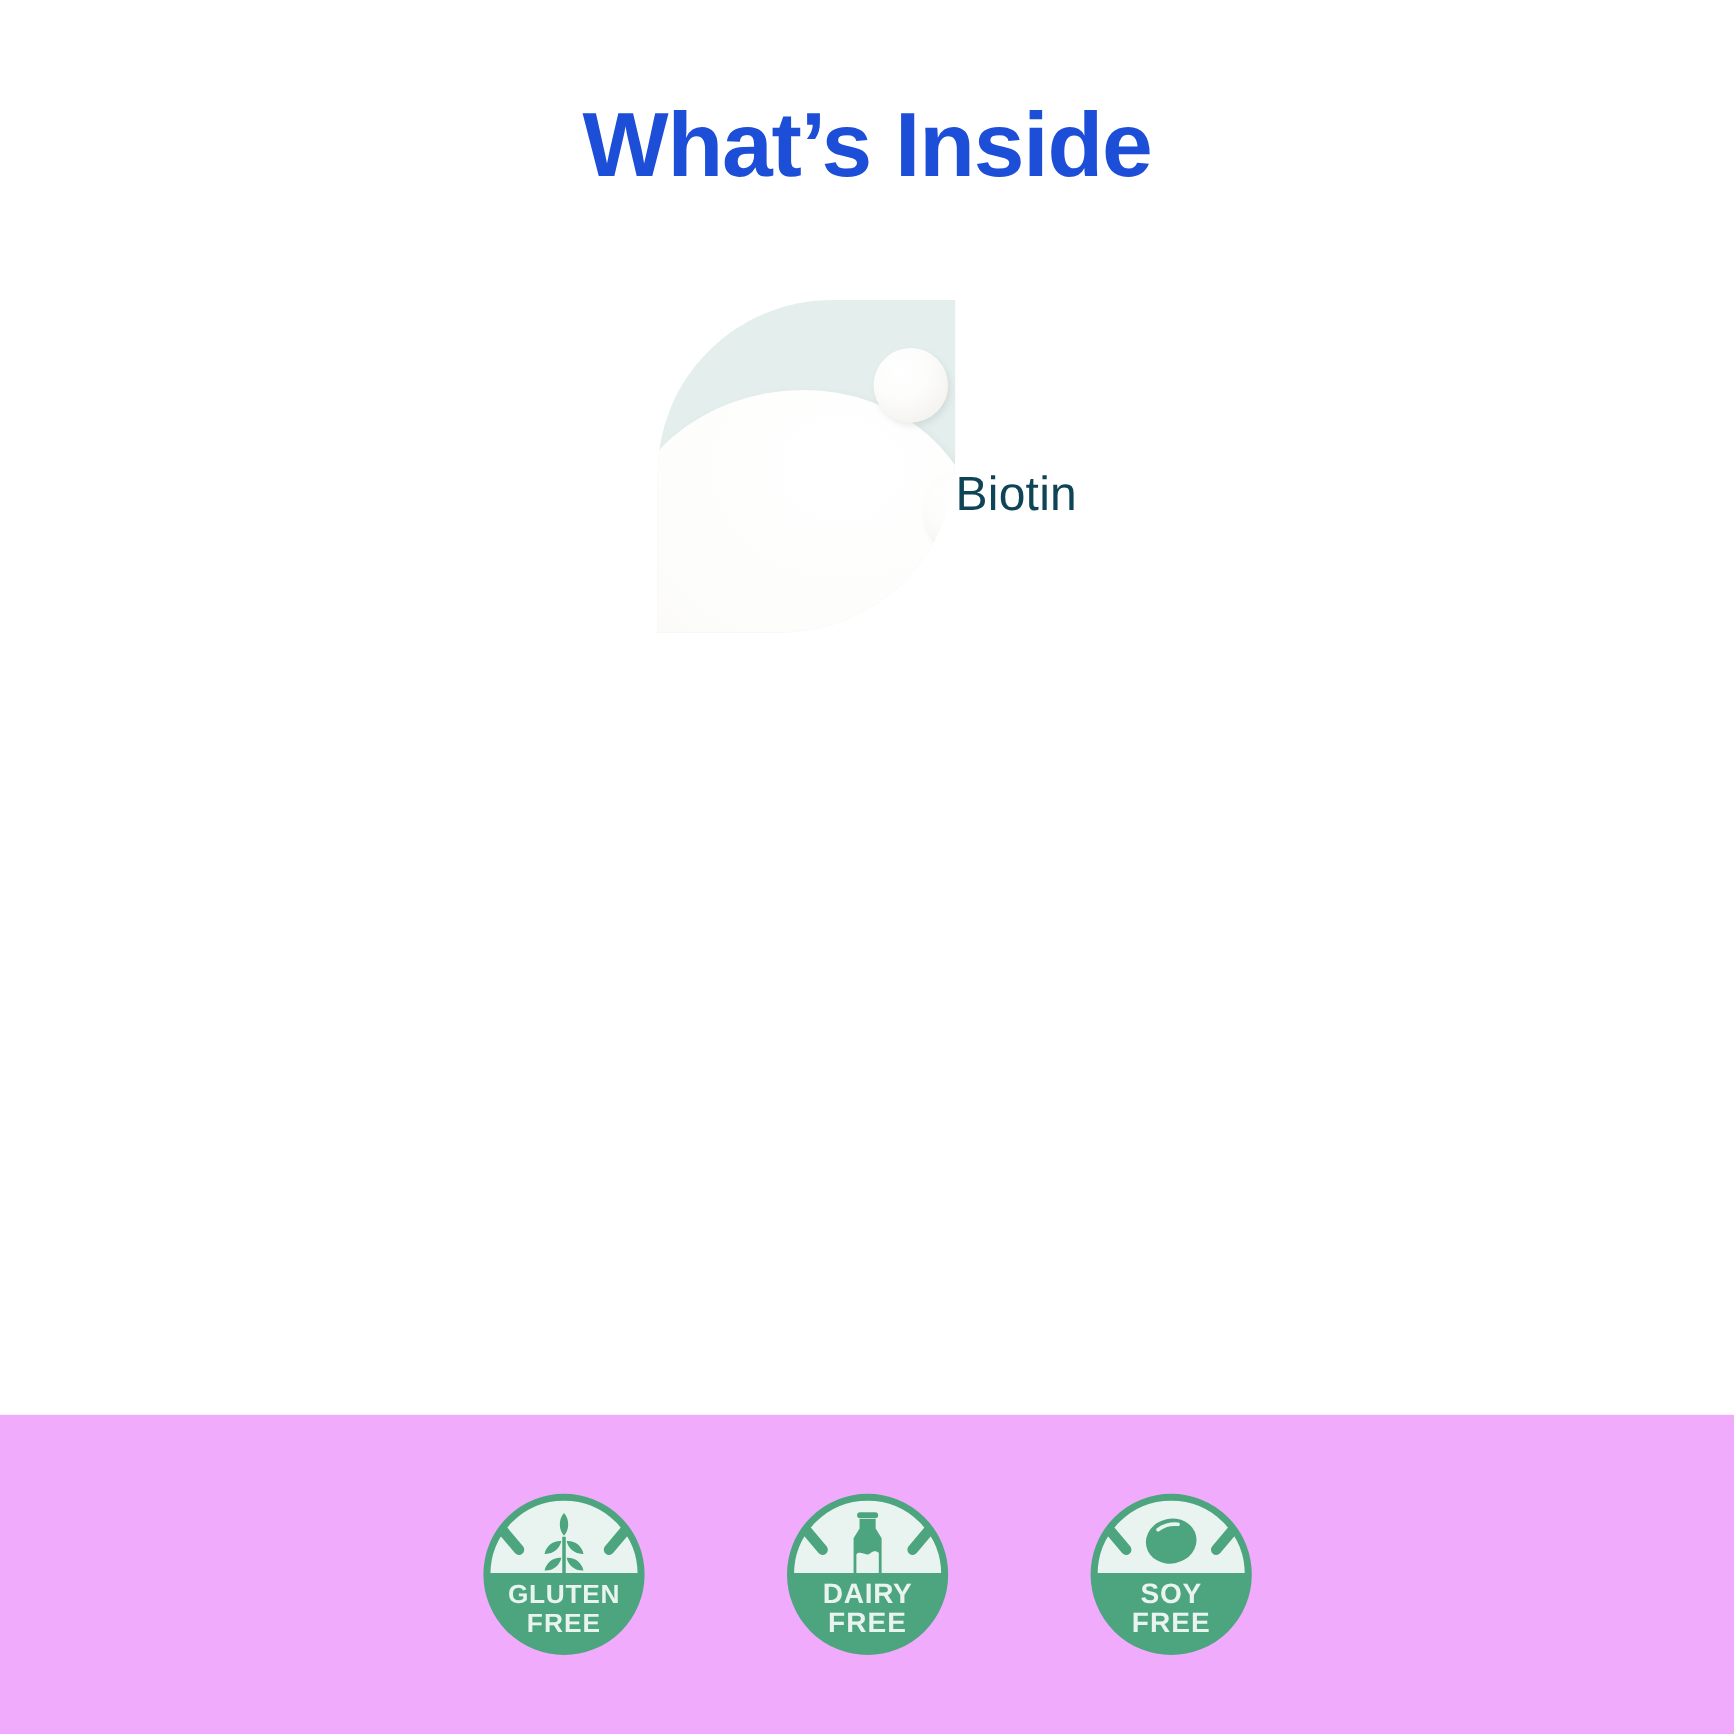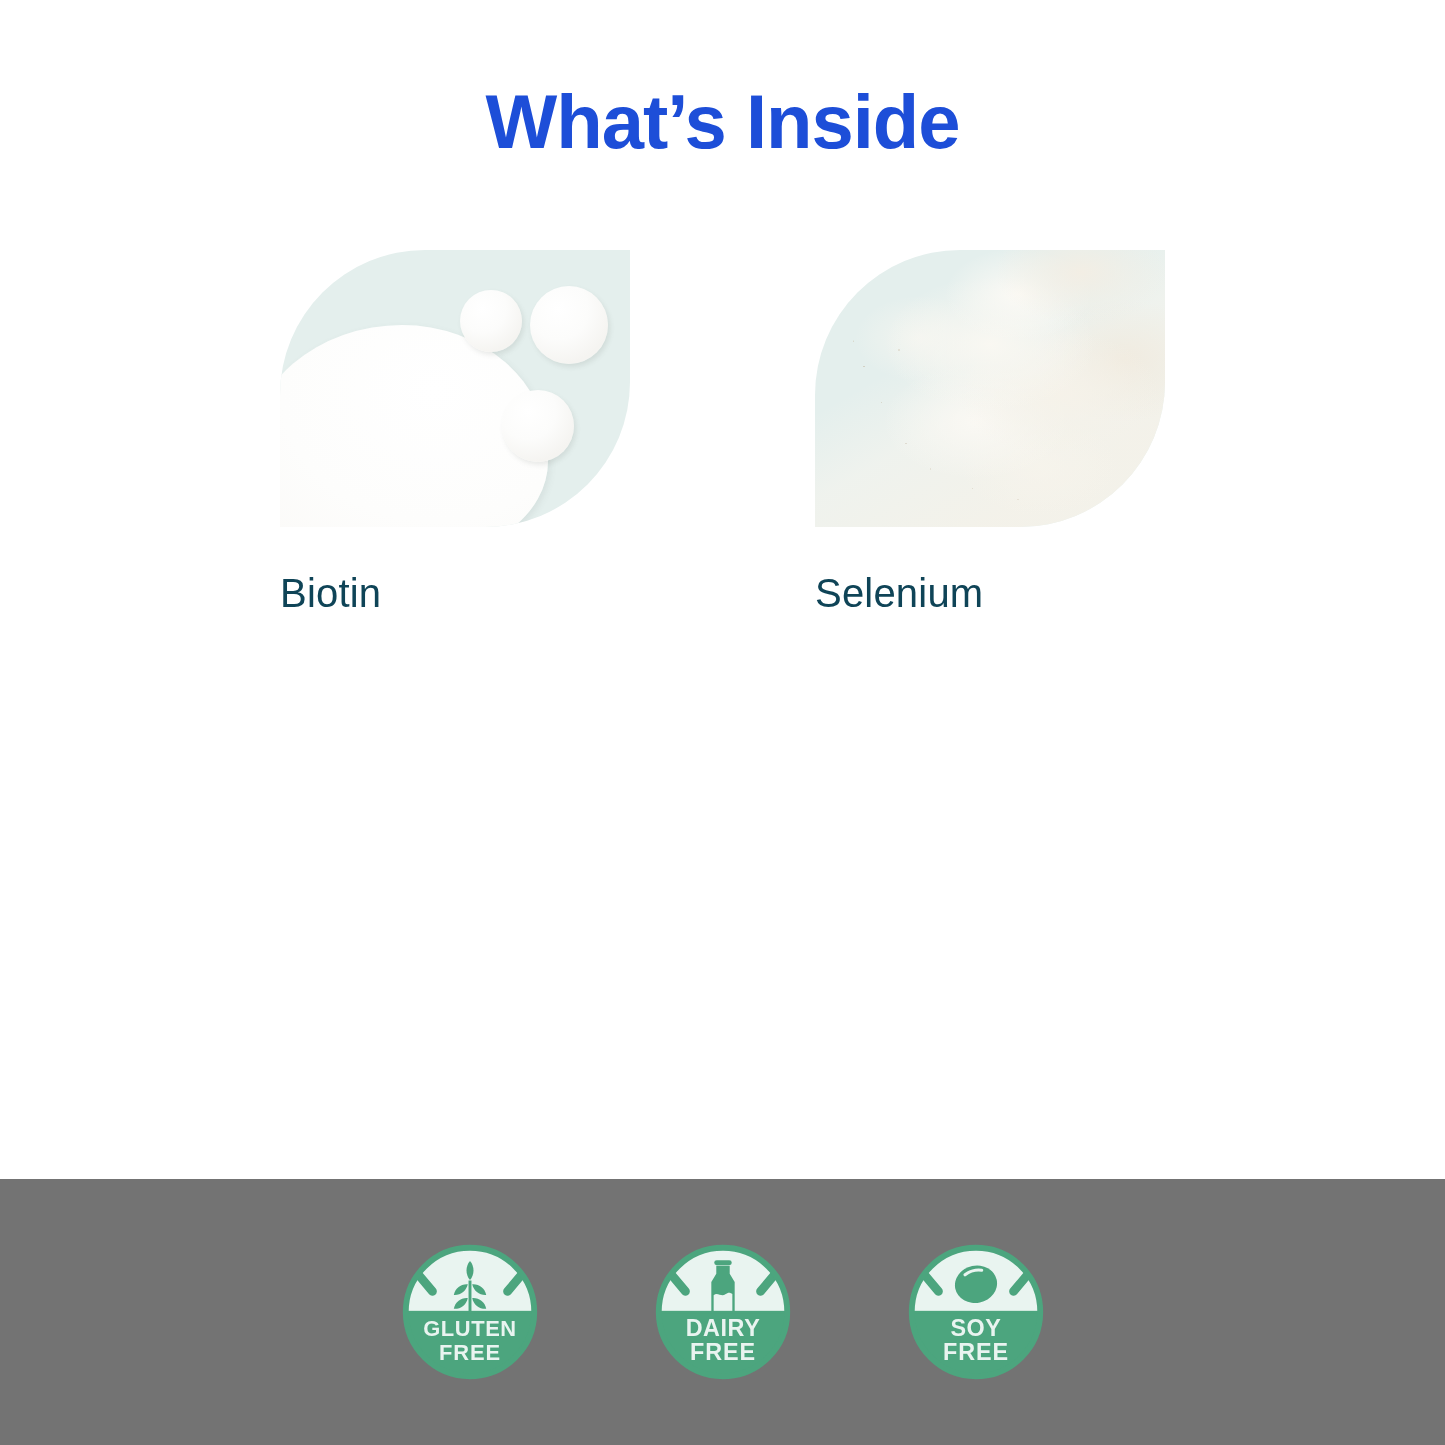--- a/index.html
+++ b/index.html
@@ -39,22 +39,22 @@
     display:flex;
     justify-content:center;
     align-items:flex-start;
   }
   .row-1{ gap:185px; }
   .row-2{ margin-top:172px; }
 
   .card{
     width:350px;
     display:flex;
-    flex-direction:column;
-    align-items:flex-start;
+    flex-direction:row;
+    align-items:center;
   }
 
   
   .tile{
     position:relative;
     width:350px;
     height:277px;
     background:#e4efed;
     border-radius:145px 0 145px 0;
     overflow:hidden;
@@ -154,21 +154,21 @@
       radial-gradient(2.0px 2.0px at 16% 62%, rgba(150,116,112,.30) 50%, transparent 51%),
       radial-gradient(2.2px 2.2px at 64% 74%, rgba(150,116,112,.28) 50%, transparent 51%),
       radial-gradient(1.8px 1.8px at 48% 82%, rgba(150,116,112,.25) 50%, transparent 51%);
   }
 
   
   .cert-band{
     position:absolute;
     left:0; top:1179px;
     width:1445px; height:266px;
-    background:#737373;
+    background:#f0abfc;
     display:flex;
     justify-content:center;
     align-items:center;
     gap:107px;
   }
   .badge{ width:146px; height:146px; display:block; }
 </style>
 </head>
 <body>
 
@@ -183,26 +183,20 @@
       <div class="card">
         <div class="tile">
           <div class="blob"></div>
           <div class="pill pill-a"></div>
           <div class="pill pill-b"></div>
           <div class="pill pill-c"></div>
         </div>
         <div class="card-label">Biotin</div>
       </div>
 
-      <div class="card">
-        <div class="tile">
-          <div class="powder-cream"></div>
-        </div>
-        <div class="card-label">Selenium</div>
-      </div>
 
     </div>
 
 
   </div>
 
   <div class="cert-band">
 
     <svg class="badge" viewBox="0 0 100 100">
       <defs>

